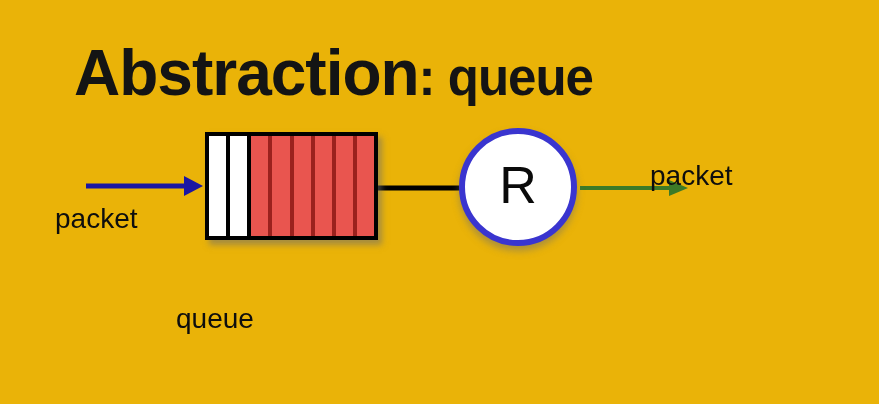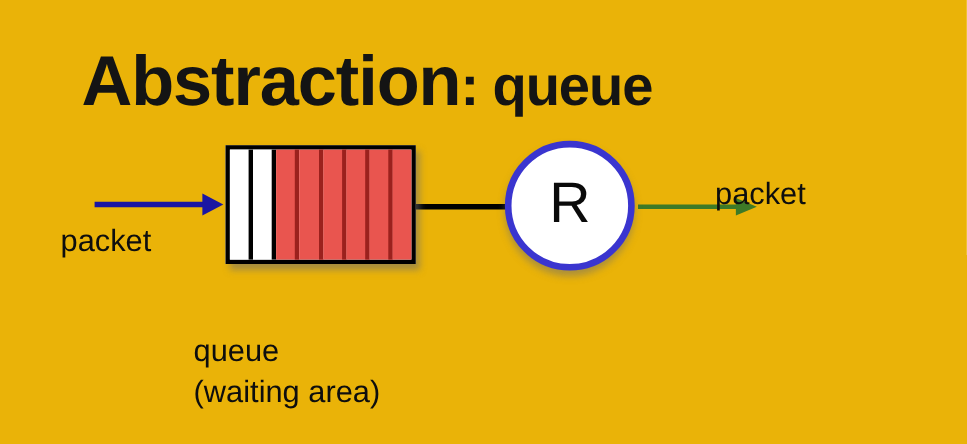--- a/index.html
+++ b/index.html
@@ -95,21 +95,20 @@
   <div class="router">
     <span class="letter">R</span>
   </div>
 
   <div class="lbl lbl-arrivals">
     <div>packet</div>
   </div>
 
   <div class="lbl lbl-queue">
     <div>queue</div>
-    <div>(waiting area)</div>
   </div>
 
 
   <div class="lbl lbl-departures">
     <div>packet</div>
   </div>
 
 </div>
 
 </body></html>

